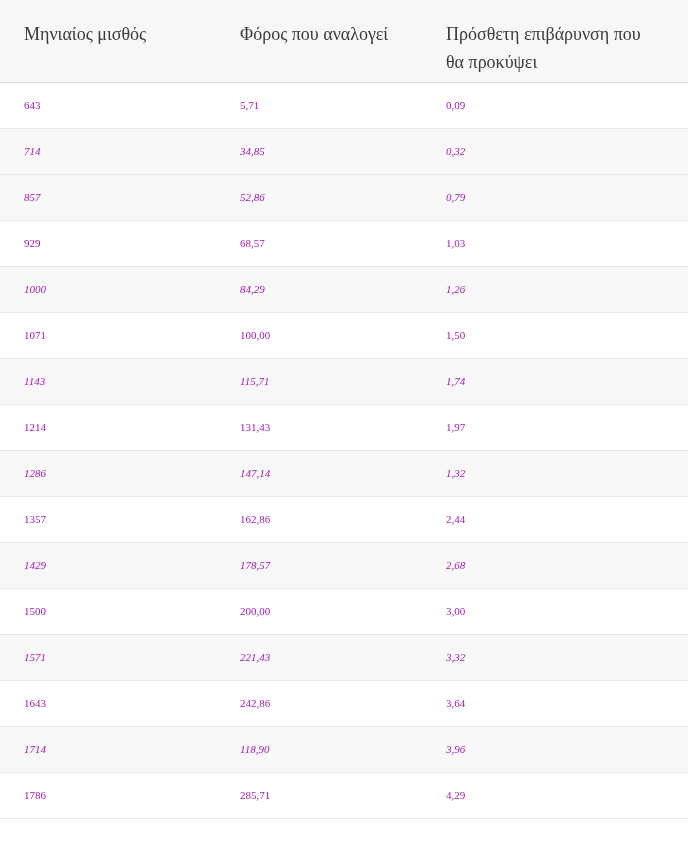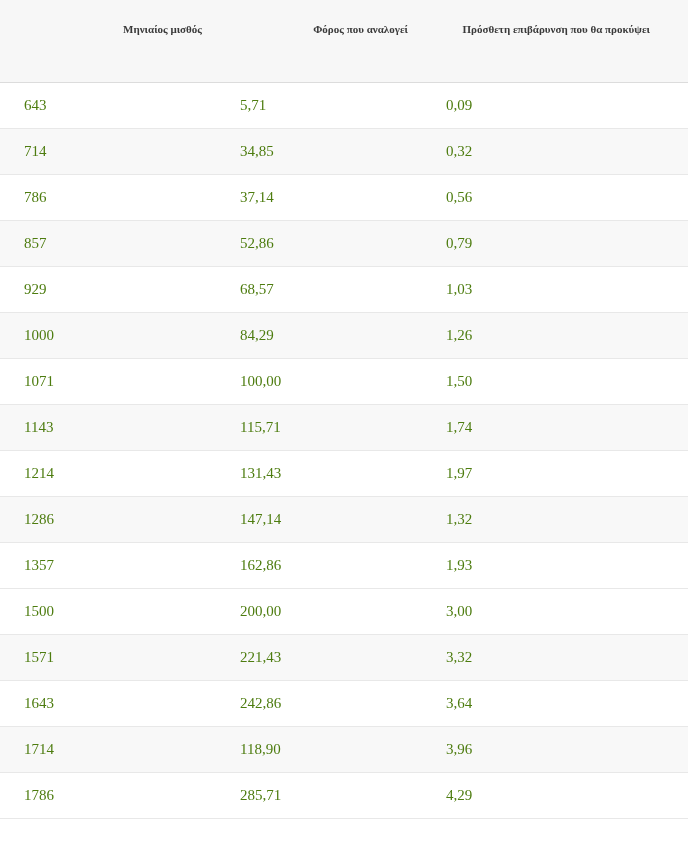--- a/index.html
+++ b/index.html
@@ -32,46 +32,46 @@
   
   col.c1 { width: 216px; }
   col.c2 { width: 206px; }
   col.c3 { width: 266px; }
 
   thead tr.header-row {
     background: #f7f7f7;
   }
 
   thead th {
-    text-align: right;
-    font-weight: bold;
-    font-size: 11px;
+    text-align: left;
+    font-weight: normal;
+    font-size: 18px;
     color: #3a3a3a;
     padding: 21px 14px 0 24px;
     vertical-align: top;
     line-height: 1.55;
     height: 82px;
     box-sizing: border-box;
     border-bottom: 1px solid #dcdcdc;
   }
   thead th.col-3 {
     padding-right: 38px;
   }
 
   tbody tr.data-row {
     height: 46px;
   }
   tbody tr.data-row.row-odd  { background: #ffffff; }
-  tbody tr.data-row.row-even { background: #f8f8f8; }
+  tbody tr.data-row.row-even { background: #f8f8f8; font-style: italic; }
 
   tbody td {
     padding: 0 14px 0 24px;
     vertical-align: middle;
-    font-size: 15px;
-    color: #4d7c0f;
+    font-size: 11px;
+    color: #a21caf;
     border-bottom: 1px solid #e8e8e8;
     height: 46px;
     box-sizing: border-box;
     white-space: nowrap;
   }
 </style>
 </head>
 <body>
 
 <div class="table-wrap">
@@ -91,25 +91,20 @@
     <tbody id="table-body">
         <tr class="data-row row-odd">
           <td class="cell cell-1">643</td>
           <td class="cell cell-2">5,71</td>
           <td class="cell cell-3">0,09</td>
         </tr>
         <tr class="data-row row-even">
           <td class="cell cell-1">714</td>
           <td class="cell cell-2">34,85</td>
           <td class="cell cell-3">0,32</td>
-        </tr>
-        <tr class="data-row row-odd">
-          <td class="cell cell-1">786</td>
-          <td class="cell cell-2">37,14</td>
-          <td class="cell cell-3">0,56</td>
         </tr>
         <tr class="data-row row-even">
           <td class="cell cell-1">857</td>
           <td class="cell cell-2">52,86</td>
           <td class="cell cell-3">0,79</td>
         </tr>
         <tr class="data-row row-odd">
           <td class="cell cell-1">929</td>
           <td class="cell cell-2">68,57</td>
           <td class="cell cell-3">1,03</td>
@@ -135,21 +130,26 @@
           <td class="cell cell-3">1,97</td>
         </tr>
         <tr class="data-row row-even">
           <td class="cell cell-1">1286</td>
           <td class="cell cell-2">147,14</td>
           <td class="cell cell-3">1,32</td>
         </tr>
         <tr class="data-row row-odd">
           <td class="cell cell-1">1357</td>
           <td class="cell cell-2">162,86</td>
-          <td class="cell cell-3">1,93</td>
+          <td class="cell cell-3">2,44</td>
+        </tr>
+        <tr class="data-row row-even">
+          <td class="cell cell-1">1429</td>
+          <td class="cell cell-2">178,57</td>
+          <td class="cell cell-3">2,68</td>
         </tr>
         <tr class="data-row row-odd">
           <td class="cell cell-1">1500</td>
           <td class="cell cell-2">200,00</td>
           <td class="cell cell-3">3,00</td>
         </tr>
         <tr class="data-row row-even">
           <td class="cell cell-1">1571</td>
           <td class="cell cell-2">221,43</td>
           <td class="cell cell-3">3,32</td>

